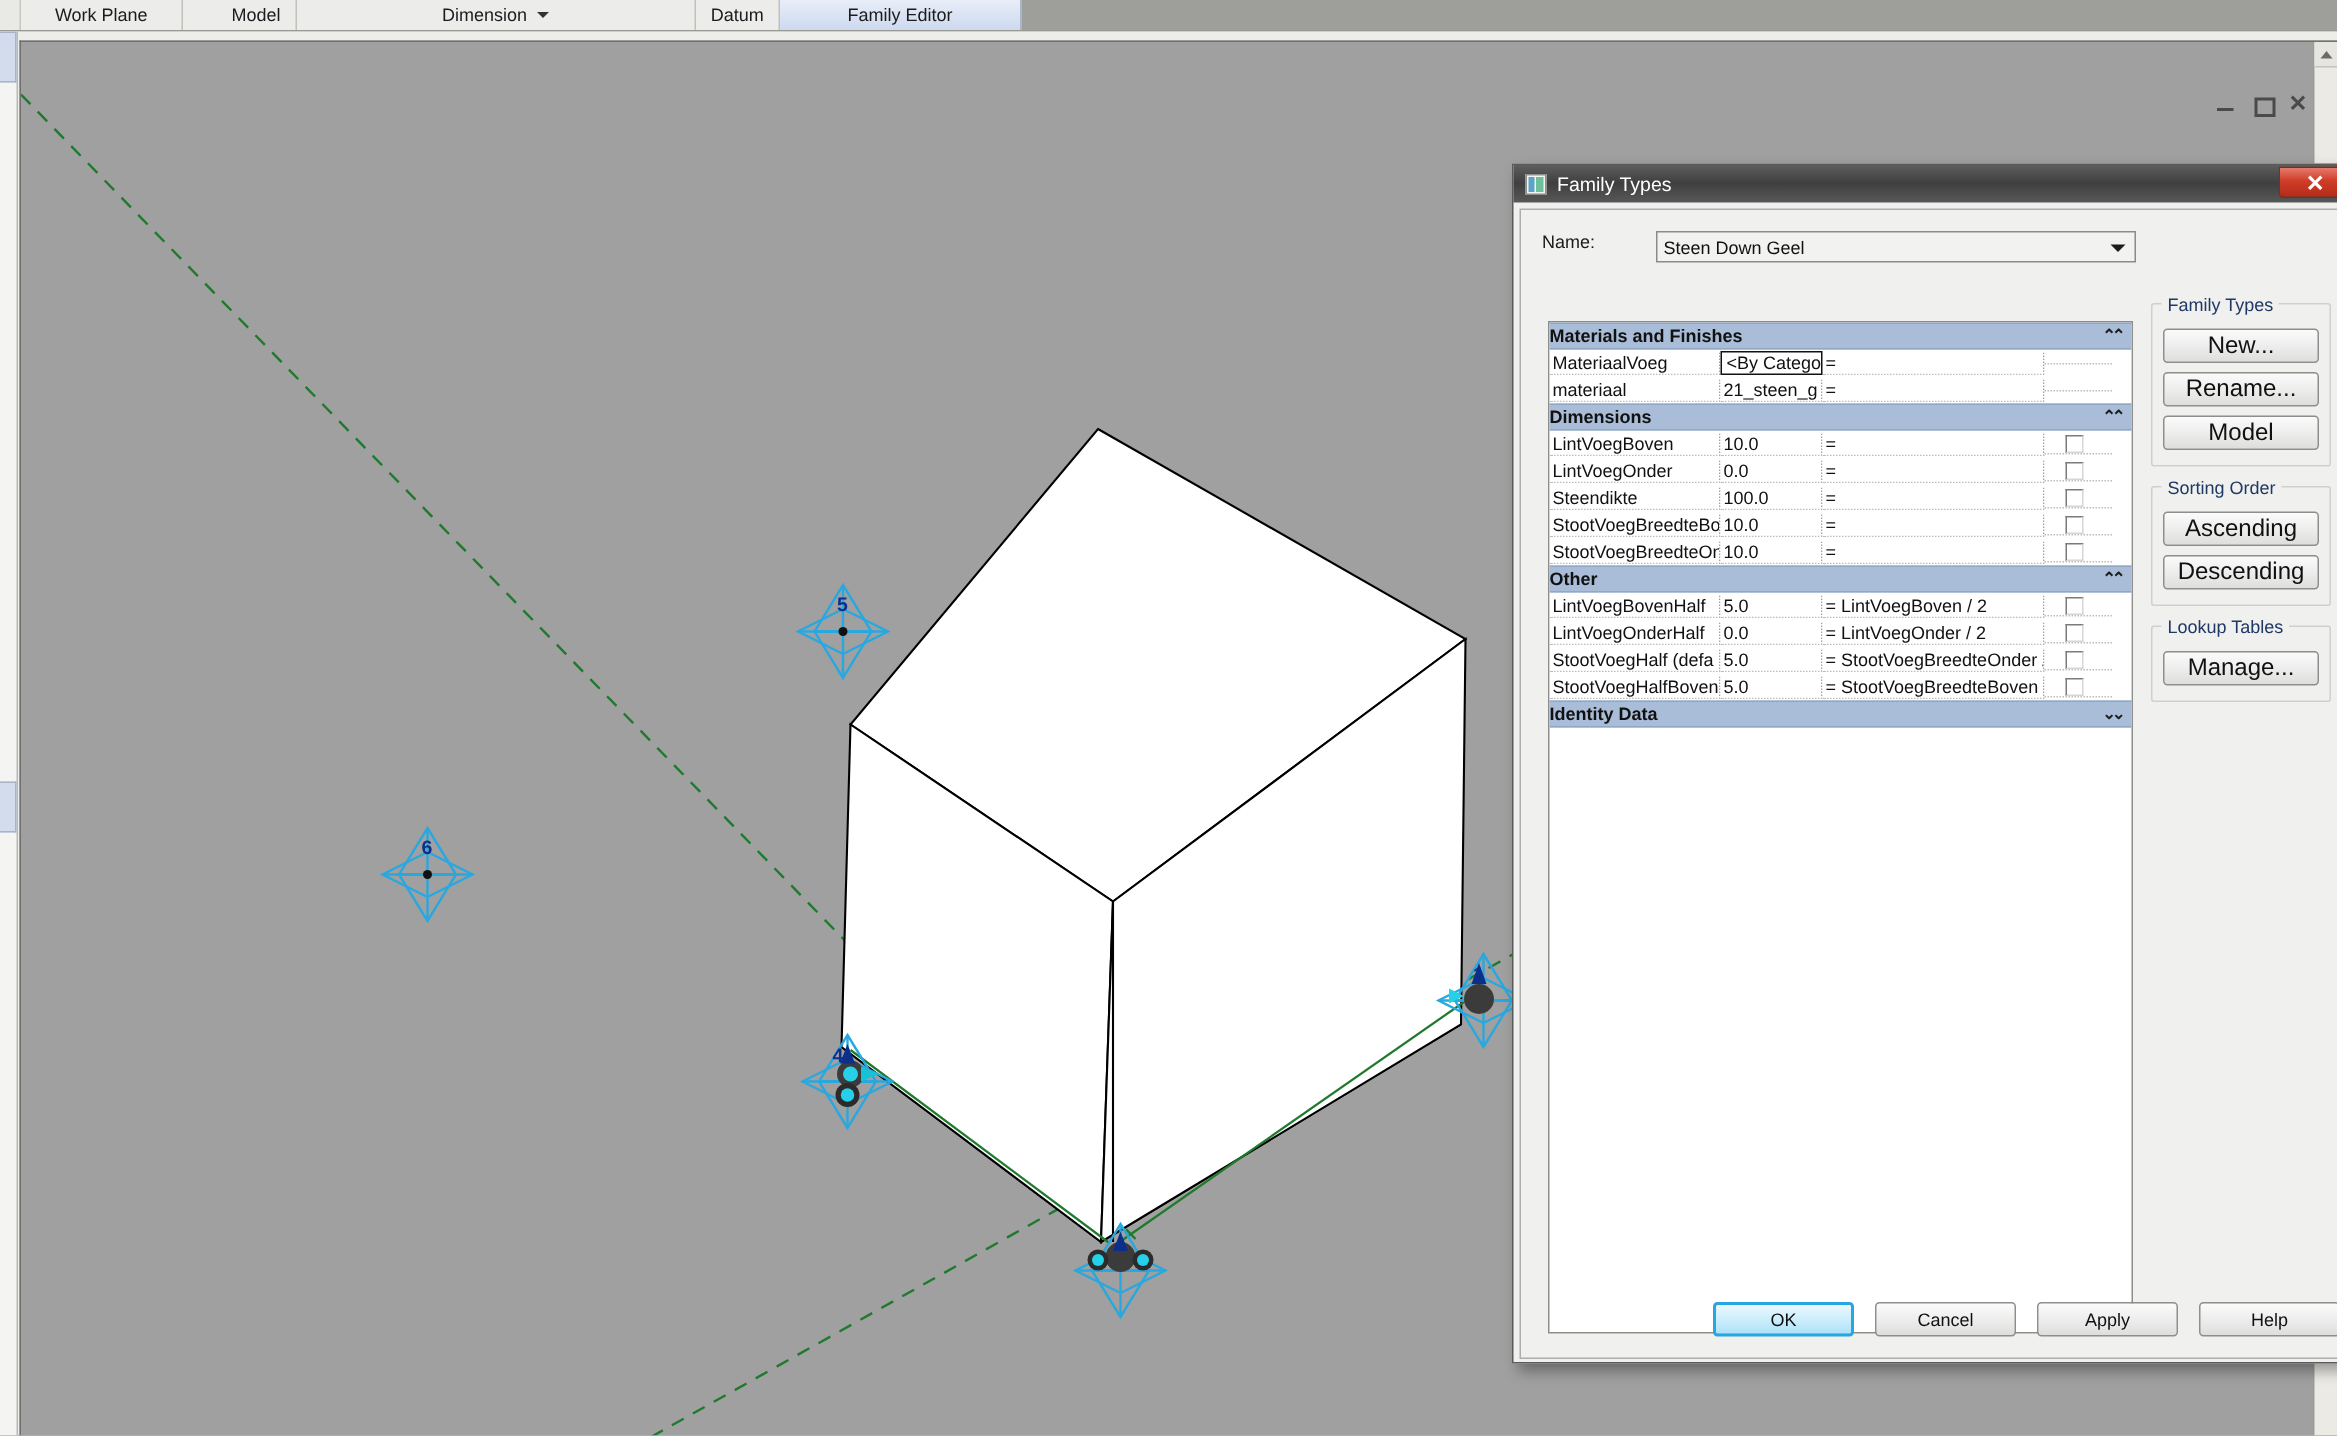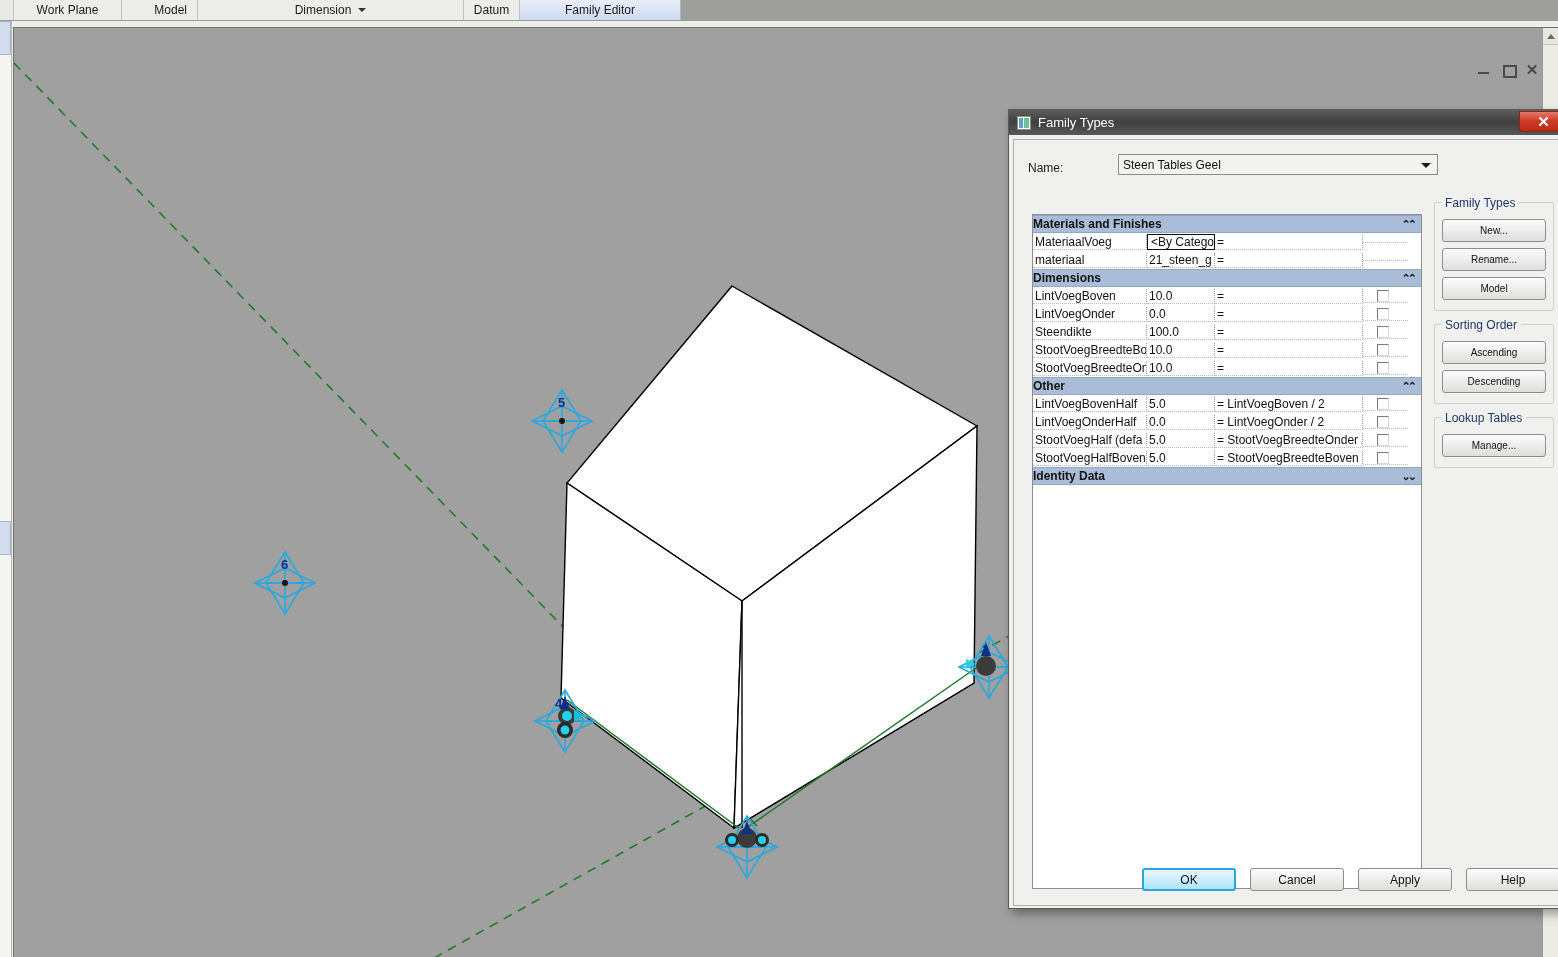--- a/index.html
+++ b/index.html
@@ -143,21 +143,21 @@
   }
   .dlg-inner {
     position: absolute; left: 4px; top: 29px;
     width: 552px; height: 767px;
     background: #f0f0ee;
     border: 1px solid #aeaeab;
   }
 
   .name-row {
     position: absolute; left: 14px; top: 14px;
-    display: flex; align-items: flex-end; gap: 14px;
+    display: flex; align-items: flex-start;
   }
   .name-label { width: 76px; font-size: 12px; color: #1b1b1b; }
   .combo {
     width: 320px; height: 21px;
     background: #f2f2f0;
     border: 1px solid #8b8b88;
     display: flex; align-items: center;
     padding: 0 4px;
     position: relative;
     font-size: 12px; color: #111;
@@ -239,21 +239,21 @@
     position: absolute; left: 6px; top: -7px;
     background: #f0f0ee; padding: 0 4px;
     font-size: 12px; color: #1f3864;
   }
   .btn {
     display: block; width: 100%; height: 23px;
     margin-bottom: 6px;
     background: linear-gradient(to bottom,#fbfbfb,#eeeeee 48%,#dededc);
     border: 1px solid #8e8e8b;
     border-radius: 3px;
-    font-size: 10px; color: #111;
+    font-size: 16px; color: #111;
     font-family: "Liberation Sans", sans-serif;
   }
   .btn:last-child { margin-bottom: 0; }
   .btn.disabled { color: #a3a3a3; }
 
   
   .footer {
     position: absolute; left: 0; bottom: 14px; width: 552px;
     display: flex; gap: 14px; padding-left: 128px;
   }
@@ -423,21 +423,21 @@
         <div class="dlg-icon"></div>
         <span class="dlg-title-text">Family Types</span>
         <div class="dlg-close">✕</div>
       </div>
 
       <div class="dlg-inner">
 
         <div class="name-row">
           <span class="name-label">Name:</span>
           <div class="combo">
-            <span>Steen Tables Geel</span>
+            <span>Steen Down Geel</span>
             <span class="combo-arrow"></span>
           </div>
         </div>
 
         <div class="table-wrap">
           <div id="table-body">
               <div class="grp">
                 <span>Materials and Finishes</span>
                 <span class="chev" style="letter-spacing: -3px;">⌃⌃</span>
               </div>

